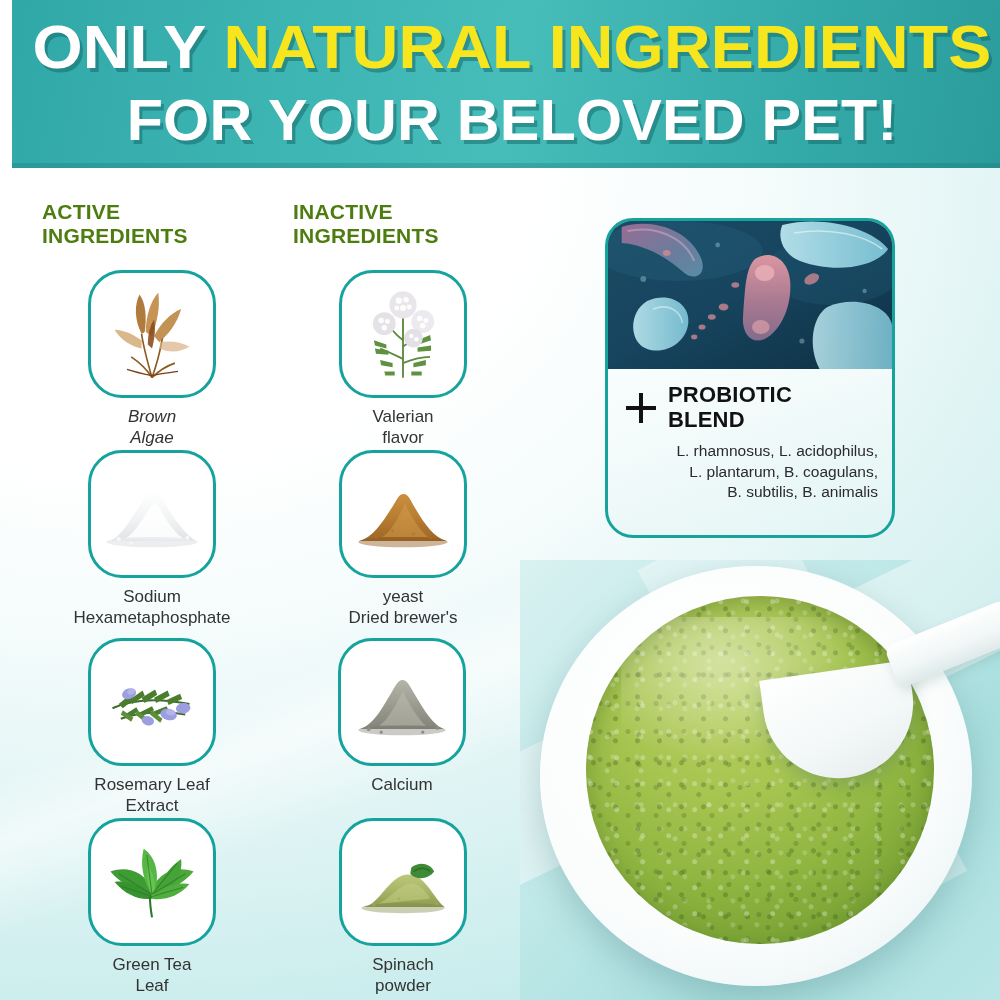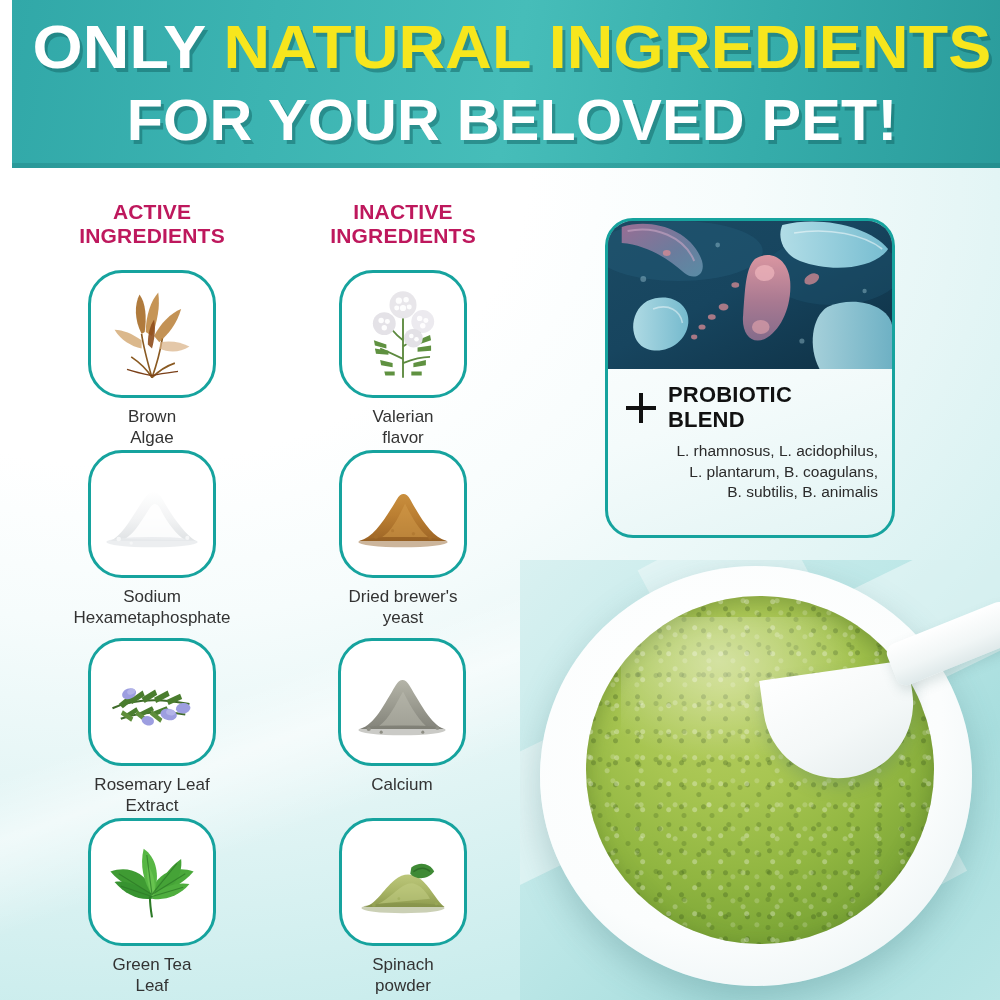--- a/index.html
+++ b/index.html
@@ -80,24 +80,23 @@
   }
   .hl-yellow {
     color: #f7e61d;
     text-shadow: 3px 4px 0 rgba(22,108,108,0.55);
   }
 
   
   .col-heading {
     position: absolute;
     width: 220px;
-    text-align: center;
     font-size: 21px;
     font-weight: 700;
-    color: #be185d;
+    color: #4d7c0f;
     line-height: 1.16;
     letter-spacing: 0.2px;
   }
   .col-heading.c1 { left: 42px;  top: 200px; }
   .col-heading.c2 { left: 293px; top: 200px; }
 
   
   .ing-item { position: absolute; width: 220px; }
   .card {
     width: 128px; height: 128px;
@@ -273,21 +272,21 @@
 
   <div class="col-heading c1">
     <div>ACTIVE</div>
     <div>INGREDIENTS</div>
   </div>
   <div class="col-heading c2">
     <div>INACTIVE</div>
     <div>INGREDIENTS</div>
   </div>
 
-  <div class="ing-item" style="left:42px; top:270px;">
+  <div class="ing-item" style="left:42px; top:270px;font-style:italic;">
     <div class="card">
       <svg class="swatch" viewBox="0 0 100 100">
         <g stroke="#8a5a22" stroke-width="1.6" fill="none">
           <path d="M50 92 C46 78 42 64 40 50"></path>
           <path d="M50 92 C55 78 58 66 60 54"></path>
           <path d="M50 92 C44 82 36 76 30 72"></path>
           <path d="M50 92 C58 84 66 80 72 78"></path>
         </g>
         <path d="M40 50 C33 36 33 22 38 12 C44 20 45 34 43 48 Z" fill="#a9702c" opacity="0.92"></path>
         <path d="M44 48 C44 32 49 18 56 10 C58 24 55 38 50 52 Z" fill="#c08a44" opacity="0.9"></path>
@@ -466,22 +465,22 @@
         <ellipse cx="50" cy="77" rx="43" ry="5" fill="#8d5a21" opacity="0.45"></ellipse>
         <g fill="#a8702b" opacity="0.5">
           <circle cx="24" cy="72" r="2"></circle>
           <circle cx="76" cy="73" r="1.8"></circle>
           <circle cx="60" cy="69" r="1.6"></circle>
           <circle cx="40" cy="66" r="1.5"></circle>
         </g>
       </svg>
     </div>
     <div class="ing-label">
+      <div>yeast</div>
       <div>Dried brewer's</div>
-      <div>yeast</div>
     </div>
   </div>
 
   <div class="ing-item" style="left:292px; top:638px;">
     <div class="card">
       <svg class="swatch" viewBox="0 0 100 100">
         <defs>
           <linearGradient id="bz" x1="0" y1="0" x2="0" y2="1">
             <stop offset="0%" stop-color="#b4b4a8"></stop>
             <stop offset="50%" stop-color="#9c9c91"></stop>

